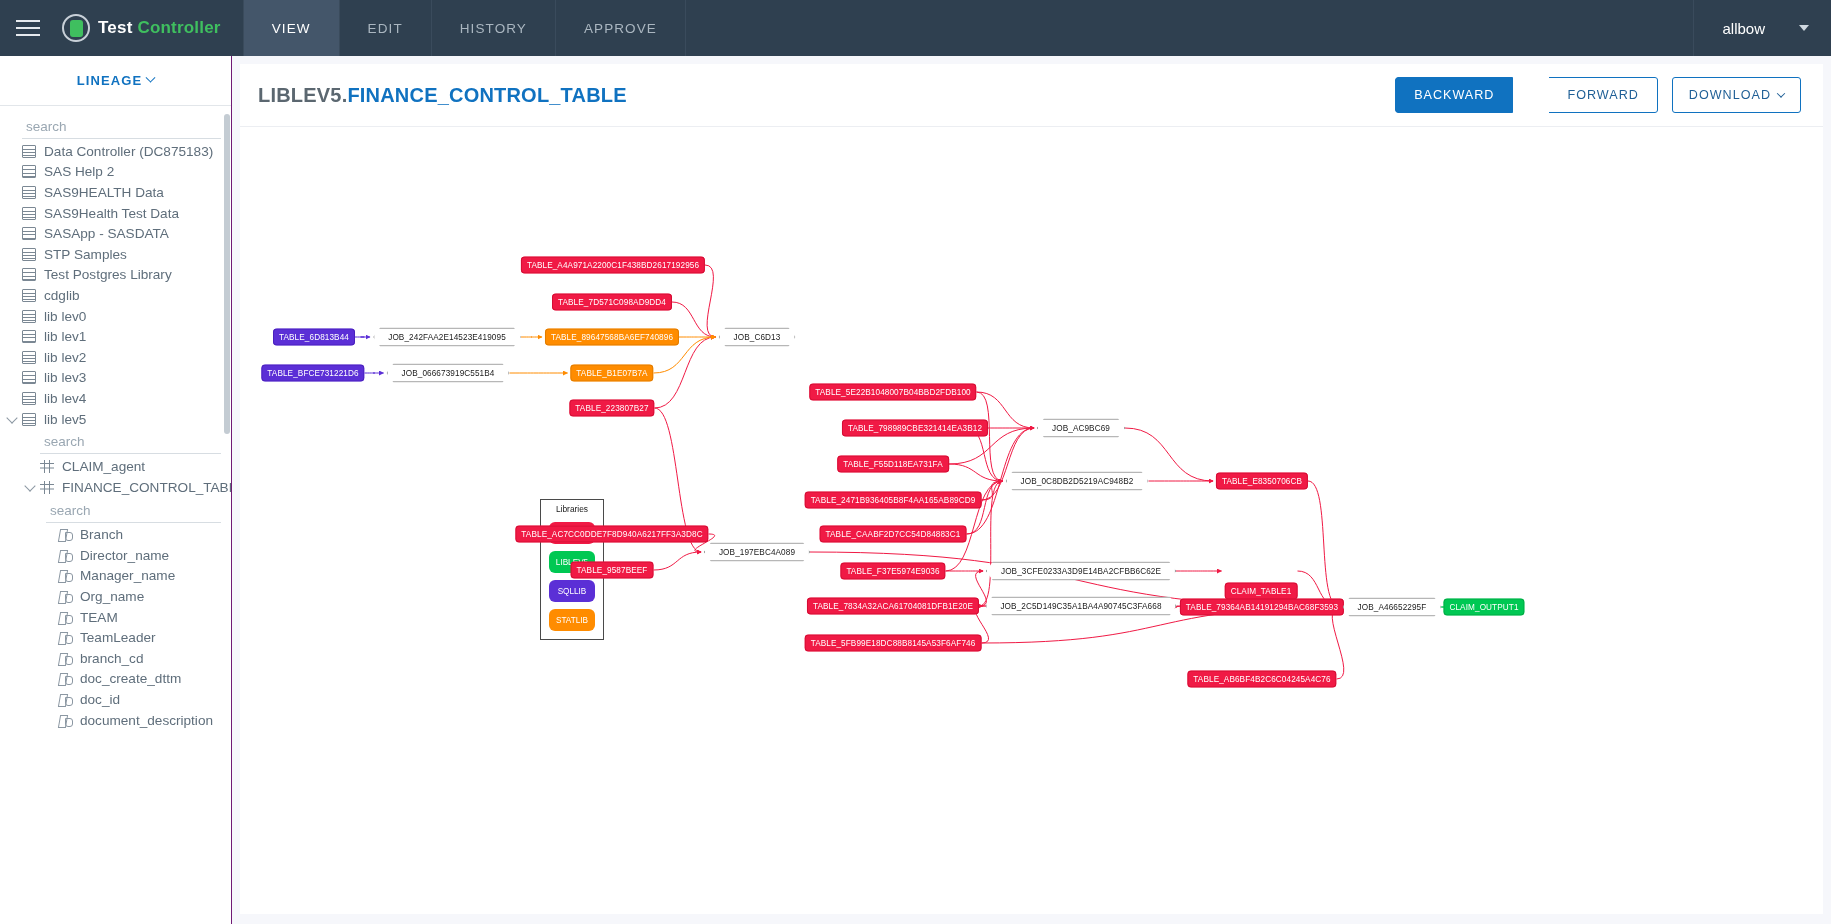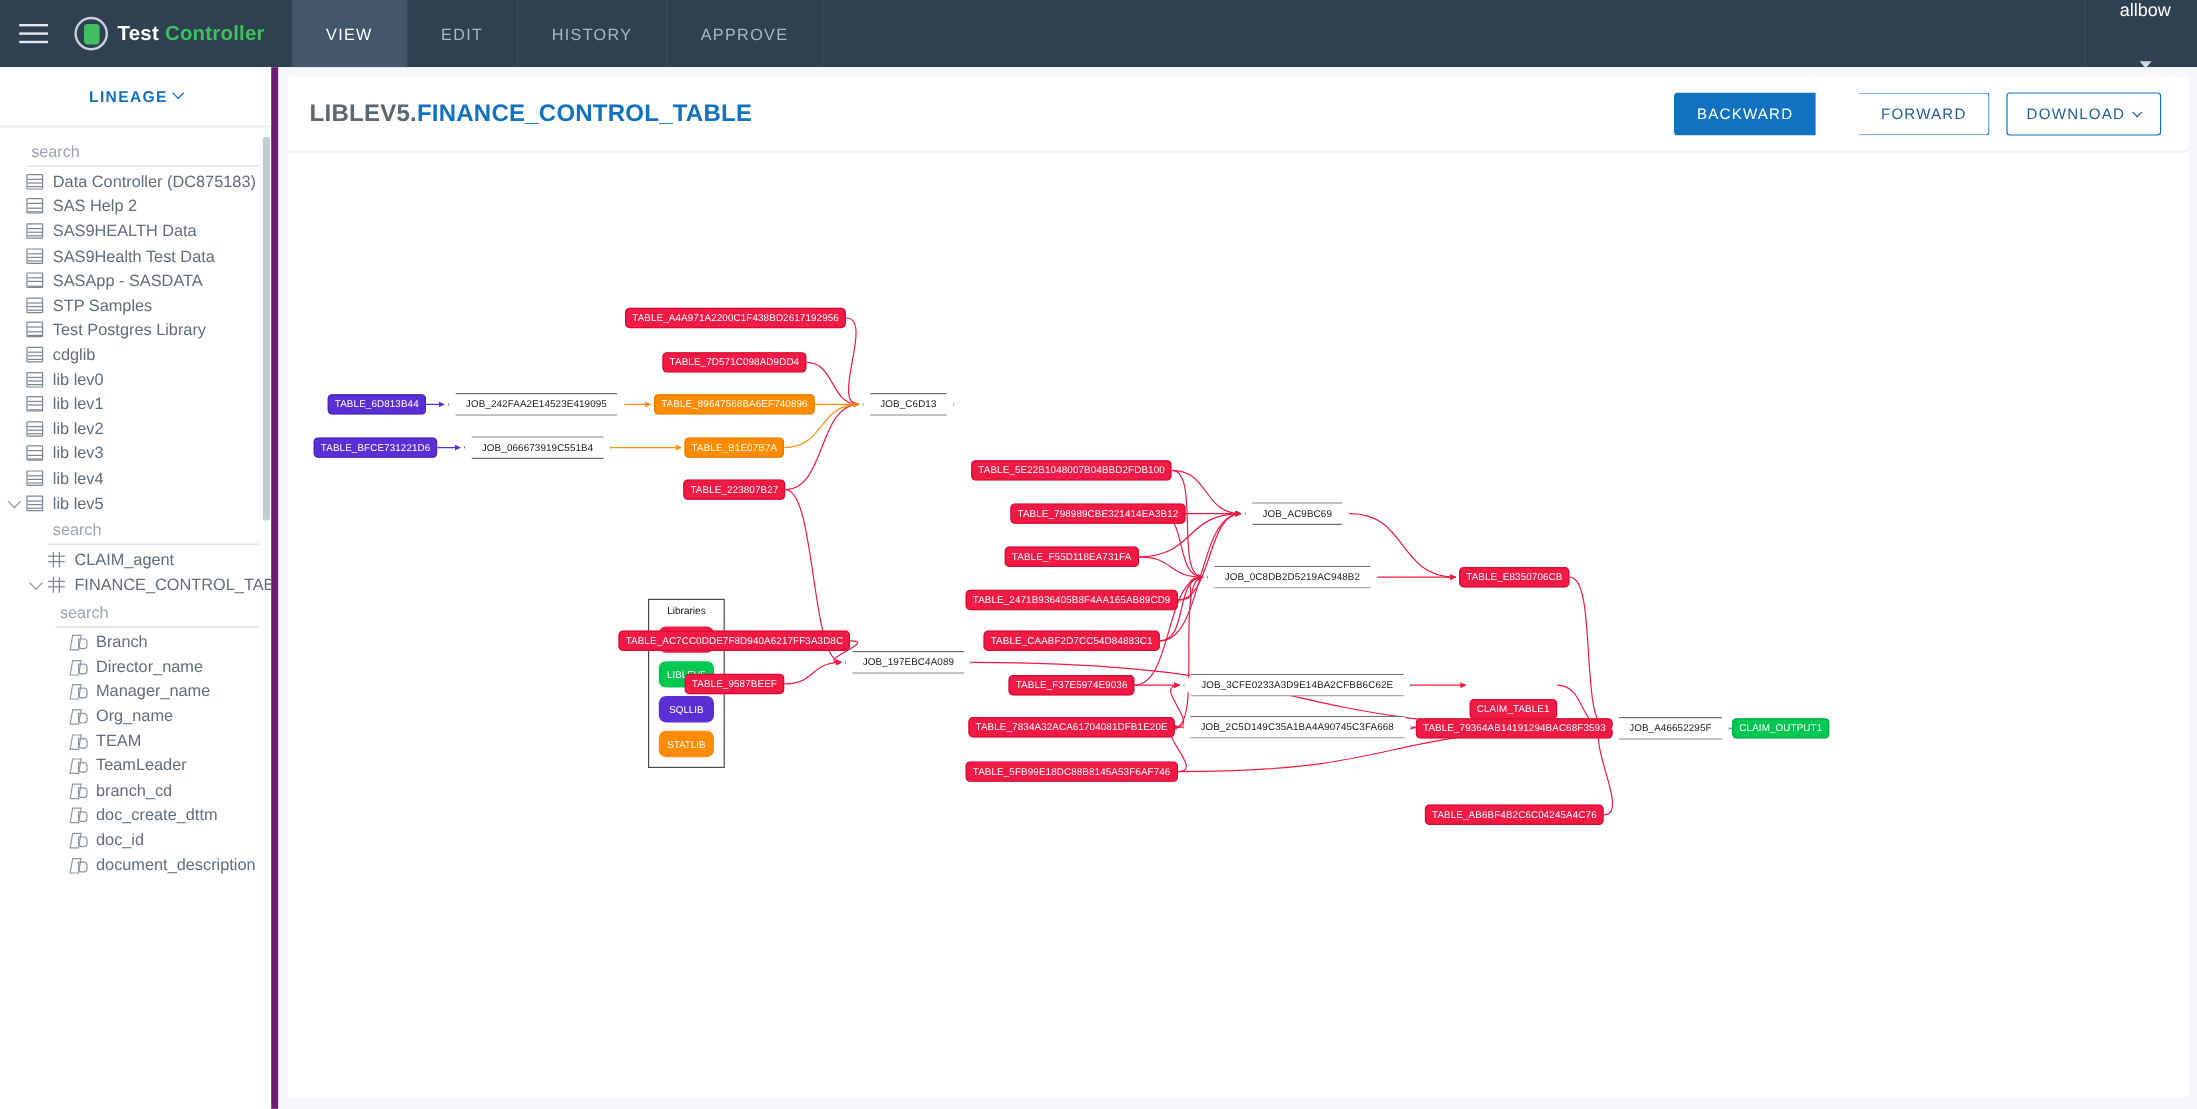--- a/index.html
+++ b/index.html
@@ -49,33 +49,33 @@
     color: #aab6c0; font-size: 13.5px; letter-spacing: 1.1px;
     cursor: pointer; border-right: 1px solid #3a4b5c;
   }
   .navtab:first-child { border-left: 1px solid #3a4b5c; }
   .navtab.active { background: #44566a; color: #ffffff; }
 
   .topbar-spacer { flex: 1; }
   .user-menu {
     display: flex; align-items: center; gap: 34px;
     padding: 0 22px 0 28px; color: #ffffff; font-size: 15px;
-    border-left: 1px solid #3a4b5c; cursor: pointer; flex-direction: column;
+    border-left: 1px solid #3a4b5c; cursor: pointer;
   }
   .caret-down {
     width: 0; height: 0;
     border-left: 5px solid transparent; border-right: 5px solid transparent;
     border-top: 6px solid #cfd8e0;
   }
 
   
   .sidebar {
     position: absolute; top: 56px; left: 0;
     width: 232px; height: 868px;
-    background: #ffffff; border-right: 6px solid #701a75;
+    background: #ffffff; border-right: 1px solid #701a75;
     overflow: hidden;
   }
   .lineage-head {
     height: 50px; display: flex; align-items: center; justify-content: center;
     gap: 5px; color: #1072c0; font-size: 13px; font-weight: bold;
     letter-spacing: 1.1px; border-bottom: 1px solid #e2e6ea; cursor: pointer;
   }
   .chev {
     width: 7px; height: 7px; border-right: 1.6px solid #1072c0;
     border-bottom: 1.6px solid #1072c0; transform: rotate(45deg) translate(-2px,-2px);

